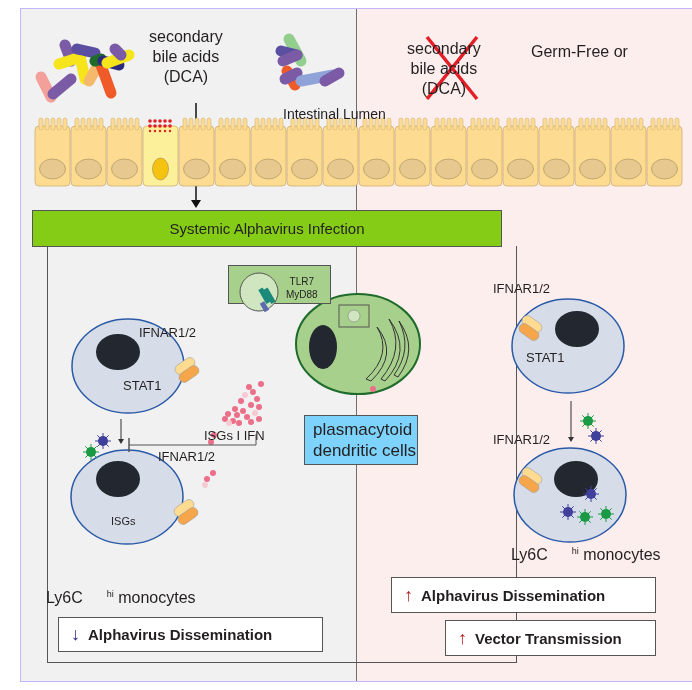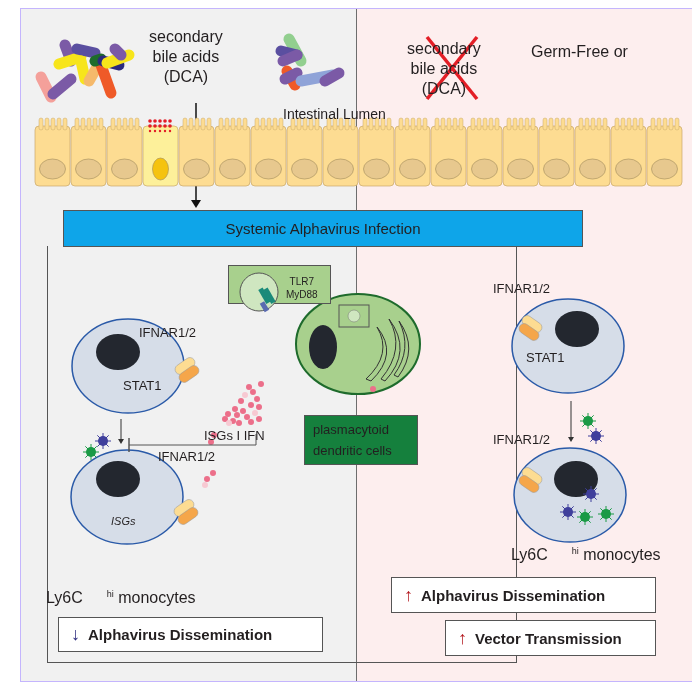--- a/index.html
+++ b/index.html
@@ -6,30 +6,30 @@
   body { width: 692px; height: 690px; position: relative; overflow: hidden;
          font-family: "Liberation Sans", sans-serif; color: #231f20; }
   #frame { position: absolute; left: 8px; top: 8px; width: 674px; height: 674px;
            border: 1px solid #c4b5fd; box-sizing: border-box; overflow: hidden; margin-left: 12px; }
   #bg-left { position: absolute; left: 0; top: 0; width: 335px; height: 100%; background: #f1f1f1; }
   #bg-right { position: absolute; left: 335px; top: 0; right: 0; height: 100%; background: #fdeeee; }
   #mid-line { position: absolute; left: 335px; top: 0; width: 1px; height: 100%; background: #6d6d6d; }
   .txt { position: absolute; white-space: nowrap; }
   .center { text-align: center; }
   #gut { position: absolute; left: 0; top: 0; }
-  #infection-box { position: absolute; left: 42px; top: 201px; width: 520px; height: 37px;
-                   background: #0ea5e9; border: 1px solid #555; box-sizing: border-box; }
+  #infection-box { position: absolute; left: 11px; top: 201px; width: 470px; height: 37px;
+                   background: #84cc16; border: 1px solid #555; box-sizing: border-box; }
   #infection-box span { position: absolute; left: 0; right: 0; top: 9px; text-align: center; font-size: 15px; }
   #inner-panel { position: absolute; left: 26px; top: 237px; width: 470px; height: 417px;
                  border: 1px solid #555; border-top: none; box-sizing: border-box; }
   .result-box { position: absolute; background: #fff; border: 1px solid #555; box-sizing: border-box;
                 font-weight: bold; font-size: 15px; display: flex; align-items: center; }
   .result-box .arrow { font-size: 18px; margin: 0 8px 0 12px; font-weight: bold; }
   #pdc-label { position: absolute; left: 283px; top: 406px; width: 114px; height: 50px;
-               background: #15803d; border: 1px solid #555; box-sizing: border-box; font-size: 13px;
+               background: #7dd3fc; border: 1px solid #555; box-sizing: border-box; font-size: 17px;
                line-height: 21px; padding: 3px 0 16px 8px; }
   #tlr-box { position: absolute; left: 207px; top: 256px; width: 103px; height: 39px;
              background: #a8d08d; border: 1px solid #555; box-sizing: border-box; }
   sup { font-size: 9px; padding-left: 24px; }
 </style>
 </head>
 <body>
 
 <div id="frame">
   <div id="bg-left"></div>
@@ -406,21 +406,21 @@
     <div class="txt center" style="left:57px;top:9px;font-size:10px;line-height:13px;">
       <div>TLR7</div>
       <div>MyD88</div>
     </div>
   </div>
 
   <div class="txt" style="left:118px;top:316px;font-size:13px;">IFNAR1/2</div>
   <div class="txt" style="left:102px;top:369px;font-size:13px;">STAT1</div>
   <div class="txt" style="left:183px;top:419px;font-size:13px;">ISGs I IFN</div>
   <div class="txt" style="left:137px;top:440px;font-size:13px;">IFNAR1/2</div>
-  <div class="txt" style="left:90px;top:506px;font-size:11px;font-style:italic;">ISGs</div>
+  <div class="txt" style="left:90px;top:506px;font-size:11px;">ISGs</div>
   <div class="txt" style="left:25px;top:580px;font-size:16px;">
     <span>Ly6C</span><sup>hi</sup><span> monocytes</span>
   </div>
   <div class="result-box" style="left:37px;top:608px;width:265px;height:35px;">
     <span class="arrow" style="color:#2b2a7d;">↓</span>
     <span>Alphavirus Dissemination</span>
   </div>
 
   <div id="pdc-label">
     <div>plasmacytoid</div>

